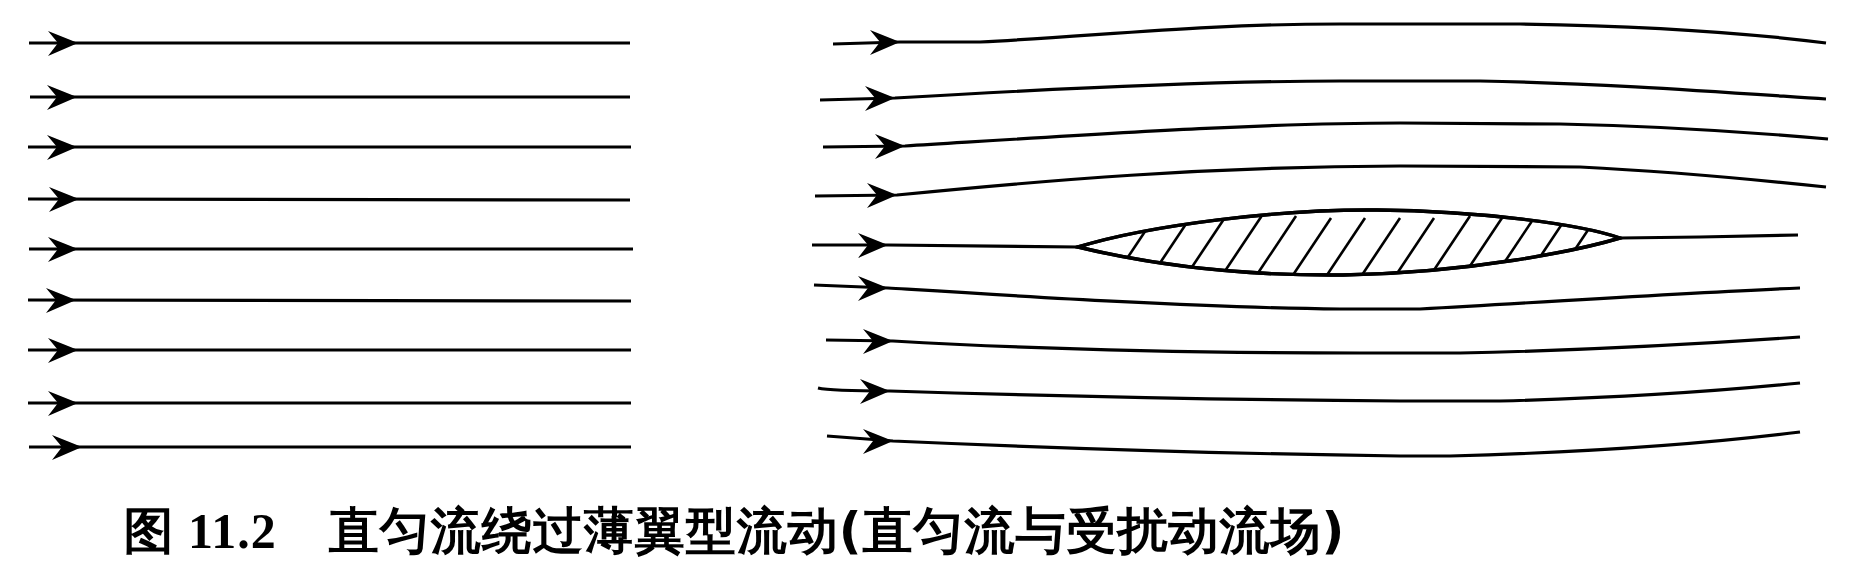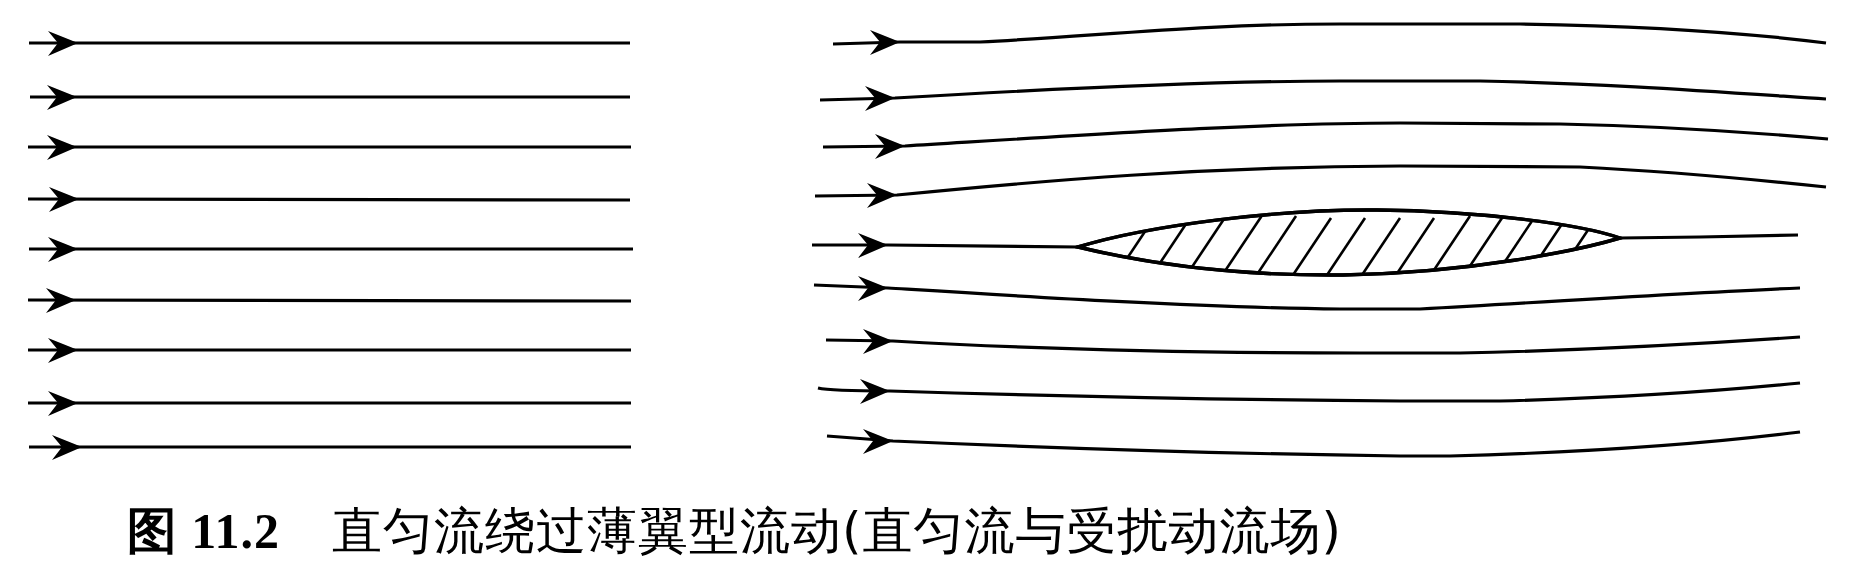--- a/index.html
+++ b/index.html
@@ -5,21 +5,21 @@
     html, body { margin: 0; padding: 0; background: #ffffff; }
     body { width: 1856px; height: 575px; position: relative; overflow: hidden; }
     #figure { position: absolute; left: 0; top: 0; width: 1856px; height: 480px; }
     #caption {
       position: absolute; left: 0; top: 498px; width: 1469px; height: 70px;
       display: flex; justify-content: center; align-items: flex-start;
       font-family: "DejaVu Sans", sans-serif; font-size: 50px; color: #000;
       letter-spacing: 1px; white-space: pre;
     }
     #caption .fig-label { font-family: "Liberation Serif", serif; font-weight: bold; margin-right: 52px; }
-    #caption .fig-title { font-weight: normal; }
+    #caption .fig-title { font-weight: bold; }
     .stream { fill: none; stroke: #000; stroke-width: 3.2; stroke-linecap: butt; stroke-linejoin: round; }
     .airfoil { fill: #fff; stroke: #000; stroke-width: 3.4; }
     .hatch { stroke: #000; stroke-width: 2.6; }
     .arrowhead { fill: #000; }
   </style>
 </head>
 <body>
 
 <svg id="figure" viewBox="0 0 1856 480" xmlns="http://www.w3.org/2000/svg">
   <defs>

